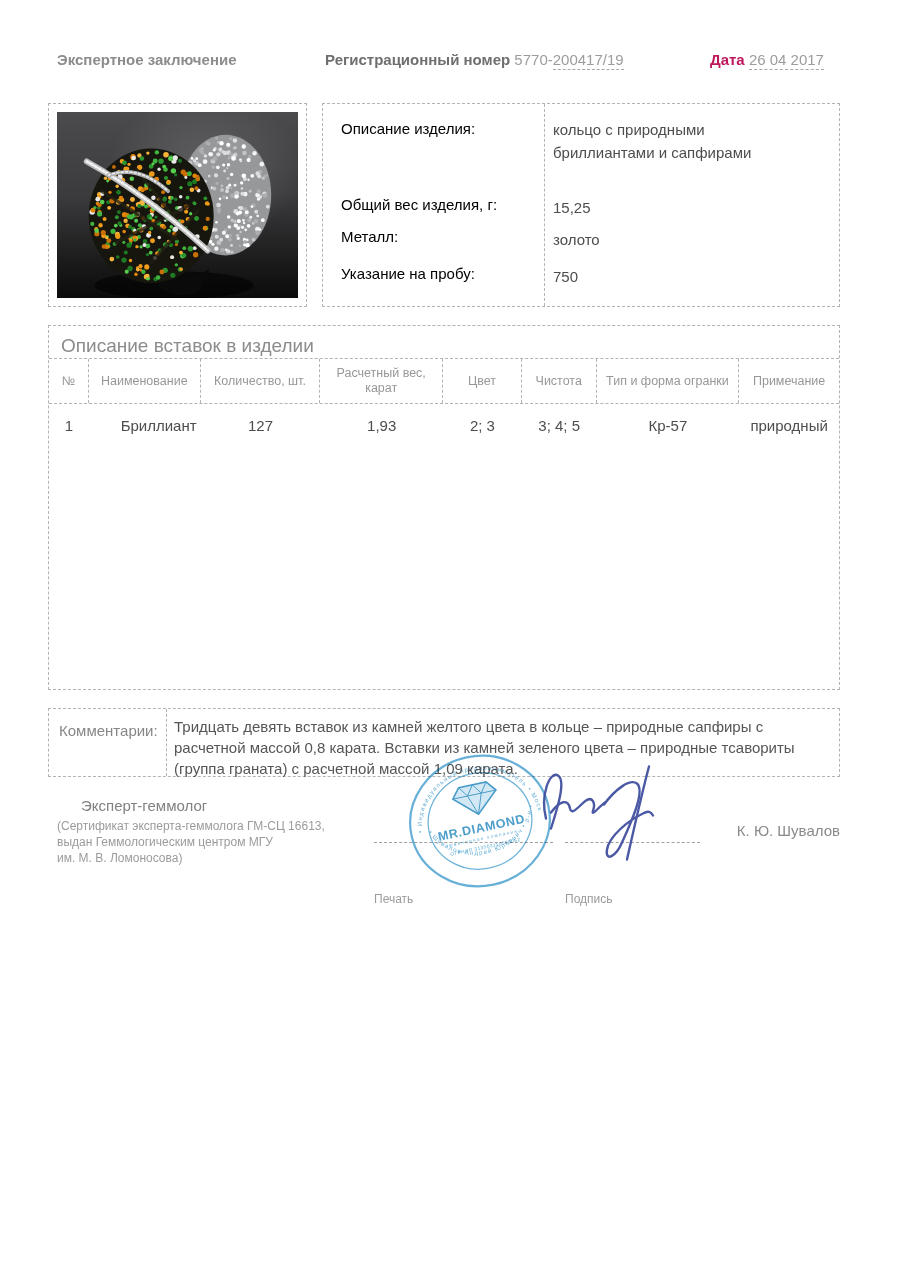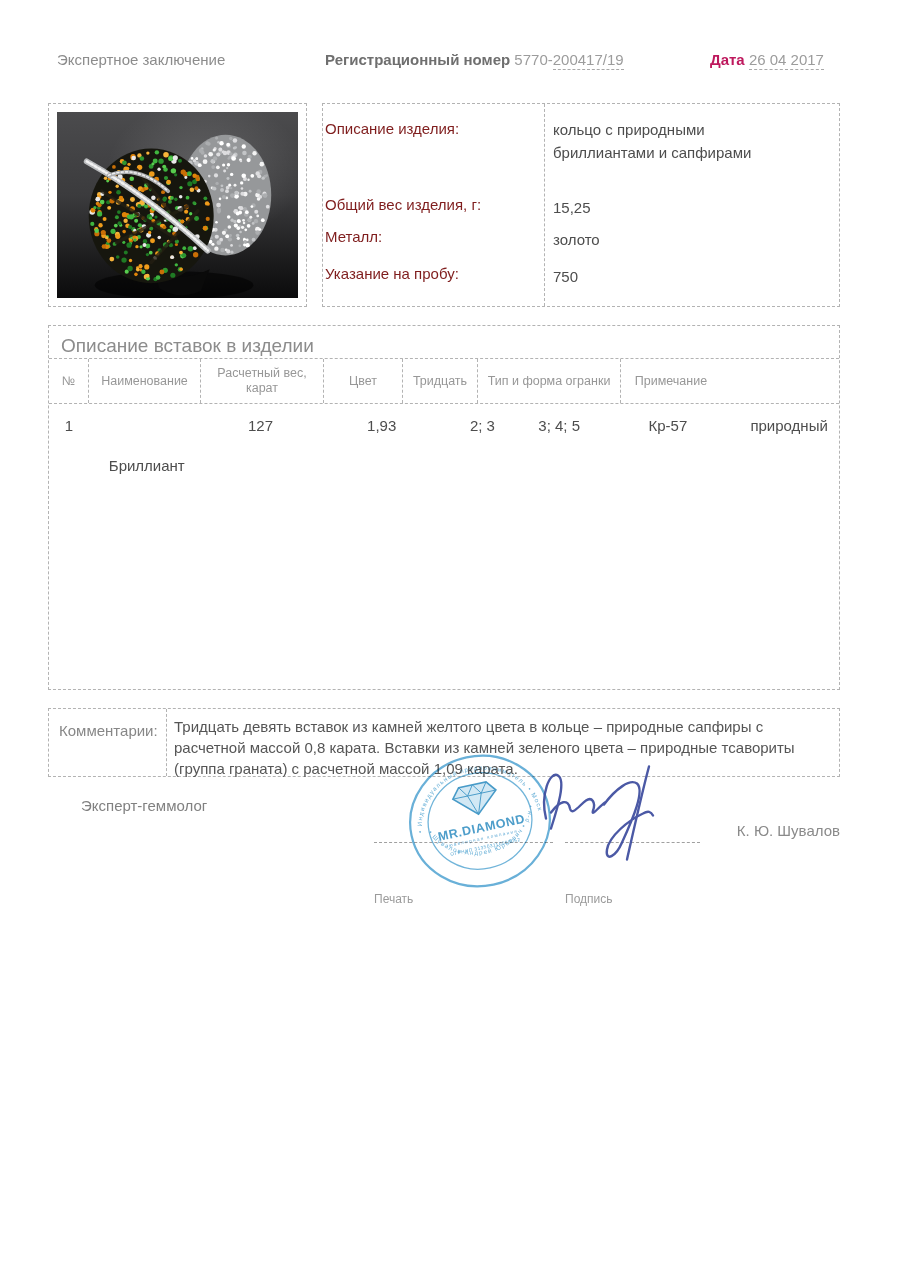--- a/index.html
+++ b/index.html
@@ -1,49 +1,49 @@
 <!DOCTYPE html>
 <html><head>
 <meta charset="utf-8">
 <style>
   * { margin:0; padding:0; box-sizing:border-box; }
   html,body { background:#ffffff; }
   body { font-family:"Liberation Sans", sans-serif; }
   .page { position:relative; width:905px; height:1280px; background:#fff; overflow:hidden; }
 
   
-  .doc-title { position:absolute; left:57px; top:51px; font-size:15px; font-weight:400; color:#8c8c8c;text-align:center; }
+  .doc-title { position:absolute; left:57px; top:51px; font-size:15px; font-weight:700; color:#8c8c8c;text-align:center; }
   .reg-group { position:absolute; left:325px; top:51px; font-size:15px; color:#9c9c9c; }
   .reg-label { font-weight:700; color:#6f6f6f; }
   .date-group { position:absolute; left:710px; top:51px; font-size:15px; color:#9c9c9c; }
   .date-label { font-weight:700; color:#be185d; }
   .dash-underline { border-bottom:1px dashed #a9a9a9; padding-bottom:1px;text-align:right; }
 
   
   .photo-box { position:absolute; left:48px; top:103px; width:259px; height:204px;
                border:1px dashed #b3b3b3; padding:8px; background:#fff; }
   .photo-box svg { display:block; width:100%; height:100%; }
 
   
   .info-box { position:absolute; left:322px; top:103px; width:518px; height:204px;
               border:1px dashed #b3b3b3; font-size:15px; }
   .info-divider { position:absolute; left:221px; top:0; bottom:0; width:0; border-left:1px dashed #b3b3b3; }
-  .info-label { position:absolute; left:2px; color:#7f1d1d; white-space:nowrap; }
+  .info-label { position:absolute; left:18px; color:#000000; white-space:nowrap; }
   .info-value { position:absolute; left:230px; color:#4d4d4d; width:240px; line-height:23px; }
 
   
   .tbl { position:absolute; left:48px; top:325px; width:792px; height:365px; border:1px dashed #b3b3b3; }
   .tbl-title { height:33px; padding:9px 0 0 12px; font-size:19px; color:#8c8c8c; border-bottom:1px dashed #b3b3b3; }
   .tbl-head { display:flex; border-bottom:1px dashed #b3b3b3; }
   .tbl-head .cell { min-height:44px; display:flex; align-items:center; justify-content:center; text-align:center;
                     font-size:12.5px; color:#979797; padding:4px 6px; border-right:1px dashed #b3b3b3; line-height:15px; }
   .tbl-head .cell:last-child { border-right:none; }
   .tbl-row { display:flex; margin-top:13px; font-size:15px; color:#4d4d4d; }
   .tbl-row .cell { text-align:center; padding:0 4px; }
-  .tbl-row .cell.al { text-align:center; padding-left:8px;margin-top:40px; }
+  .tbl-row .cell.al { text-align:right; padding-left:8px; }
   .c0{width:40px;} .c1{width:112px;} .c2{width:120px;} .c3{width:123px;}
   .c4{width:79px;} .c5{width:75px;} .c6{width:143px;} .c7{width:100px;}
 
   
   .comments { position:absolute; left:48px; top:708px; width:792px; height:69px; border:1px dashed #b3b3b3; }
   .comments-divider { position:absolute; left:117px; top:0; bottom:0; width:0; border-left:1px dashed #b3b3b3; }
   .comments-label { position:absolute; left:10px; top:13px; font-size:15px; color:#878787; }
   .comments-text { position:absolute; left:125px; top:7px; width:645px; font-size:15px; color:#555; line-height:21px; }
 
   
@@ -627,23 +627,24 @@
     <span class="info-value" style="top:124px">золото</span>
     <span class="info-label" style="top:161px">Указание на пробу:</span>
     <span class="info-value" style="top:161px">750</span>
   </div>
 
   <div class="tbl">
     <div class="tbl-title">Описание вставок в изделии</div>
     <div class="tbl-head">
       <div class="cell c0">№</div>
       <div class="cell c1">Наименование</div>
+      <div class="cell c2">Количество, шт.</div>
       <div class="cell c3">Расчетный вес, карат</div>
       <div class="cell c4">Цвет</div>
-      <div class="cell c5">Тридцать</div>
+      <div class="cell c5">Чистота</div>
       <div class="cell c6">Тип и форма огранки</div>
       <div class="cell c7">Примечание</div>
     </div>
     <div class="tbl-row">
       <div class="cell c0">1</div>
       <div class="cell c1 al">Бриллиант</div>
       <div class="cell c2">127</div>
       <div class="cell c3">1,93</div>
       <div class="cell c4">2; 3</div>
       <div class="cell c5">3; 4; 5</div>
@@ -652,20 +653,25 @@
     </div>
   </div>
 
   <div class="comments">
     <div class="comments-divider"></div>
     <span class="comments-label">Комментарии:</span>
     <div class="comments-text">Тридцать девять вставок из камней желтого цвета в кольце – природные сапфиры с расчетной массой 0,8 карата. Вставки из камней зеленого цвета – природные тсавориты (группа граната) с расчетной массой 1,09 карата.</div>
   </div>
 
   <span class="expert-title">Эксперт-геммолог</span>
+  <div class="cert-block">
+    <div>(Сертификат эксперта-геммолога ГМ-СЦ 16613,</div>
+    <div>выдан Геммологическим центром МГУ</div>
+    <div>им. М. В. Ломоносова)</div>
+  </div>
 
   <div class="sign-line line-stamp"></div>
   <div class="line-caption cap-stamp">Печать</div>
   <div class="sign-line line-sig"></div>
   <div class="line-caption cap-sig">Подпись</div>
   <span class="expert-name">К. Ю. Шувалов</span>
 
   <div class="stamp-wrap">
     <svg viewBox="0 0 164 150">
       <defs>

